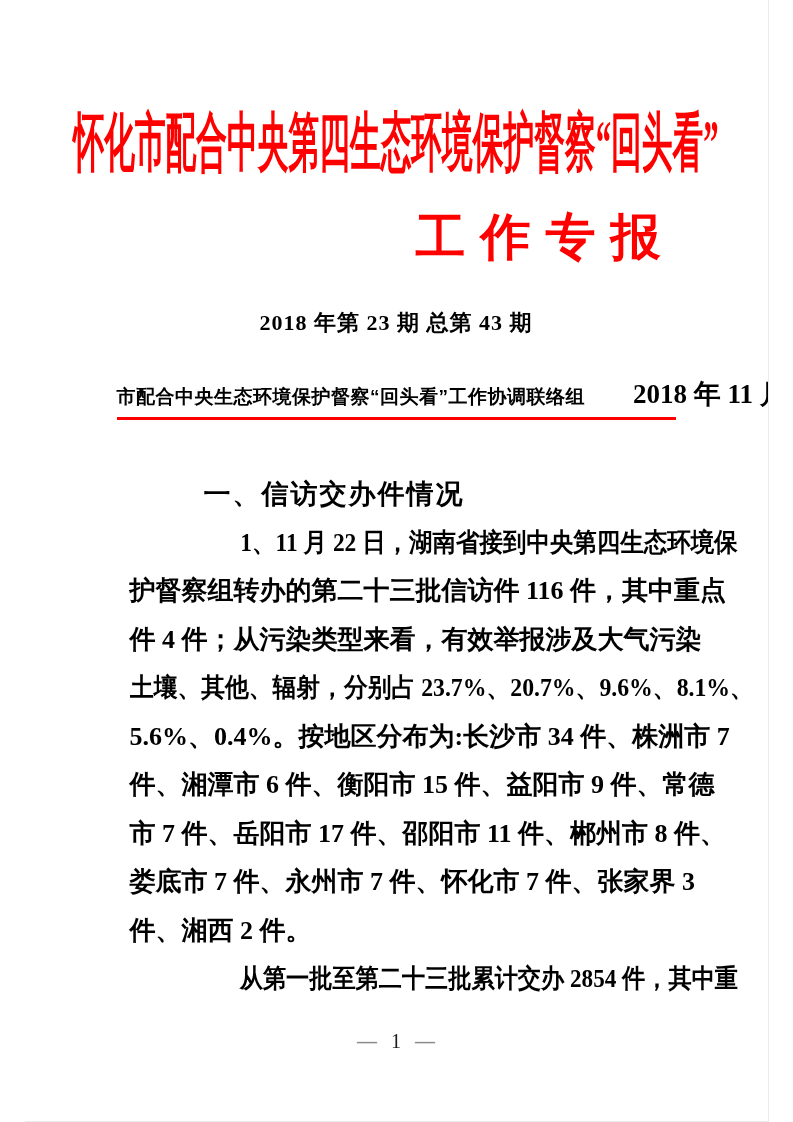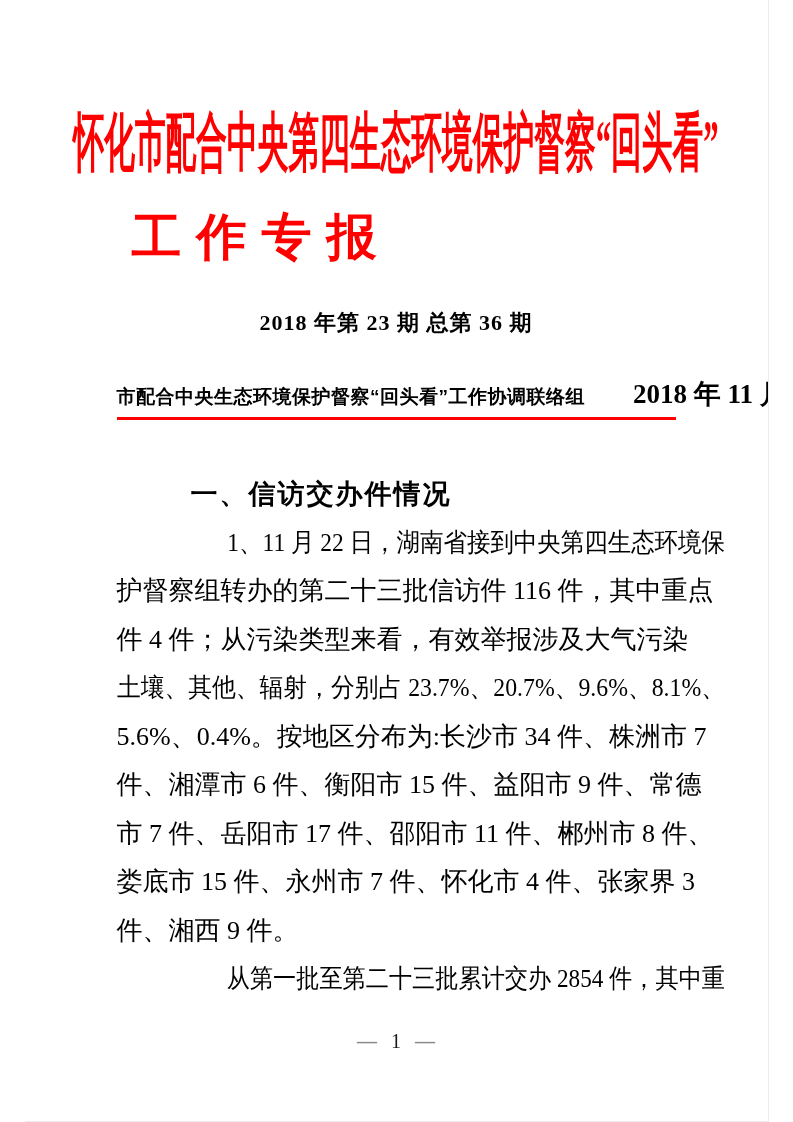--- a/index.html
+++ b/index.html
@@ -32,21 +32,21 @@
     font-size: 64px;
     font-weight: bold;
     color: var(--accent, #fe0000);
     transform: scaleX(0.48);
     transform-origin: center center;
     letter-spacing: 0;
   }
   .title2 {
     margin-top: 26px;
     height: 64px;
-    text-align: left;
+    text-align: right;
     font-size: 50px;
     font-weight: bold;
     color: var(--accent, #fe0000);
     letter-spacing: 15px;
     text-indent: 15px; 
     white-space: nowrap;
   }
   .issue {
     margin-top: 40px;
     text-align: center;
@@ -77,28 +77,30 @@
   .red-rule {
     margin-top: 5px;
     height: 3px;
     background: var(--accent, #fe0000);
   }
   
   .doc-body {
     padding: 0 92px;
     margin-top: 50px;
     font-size: 26px;
+    margin-left: 13px;
   }
   .bline {
     height: 48.5px;
     line-height: 48.5px;
     text-align: justify;
     text-align-last: justify;
     white-space: nowrap;
     overflow: visible;
+    font-weight: bold;
   }
   .bline.no-fill { text-align-last: left; }
   .bline.p-indent { text-indent: 58px; }
   .bline.heading {
     font-family: "Liberation Sans", "DejaVu Sans", sans-serif;
     font-weight: bold;
     font-size: 27px;
     text-indent: 74px;
     text-align-last: left;
     letter-spacing: 2px;
@@ -121,39 +123,39 @@
 </head>
 <body>
 
 <div class="page">
 
   <div class="masthead">
     <div class="title1">
       <span class="t1-inner">怀化市配合中央第四生态环境保护督察“回头看”</span>
     </div>
     <div class="title2">工作专报</div>
-    <div class="issue">2018 年第 23 期 总第 36 期</div>
+    <div class="issue">2018 年第 23 期 总第 43 期</div>
     <div class="byline">
       <span class="org">市配合中央生态环境保护督察“回头看”工作协调联络组</span>
       <span class="date">2018 年 11 月 22 日</span>
     </div>
     <div class="red-rule"></div>
   </div>
 
   <div class="doc-body" id="doc-body">
       <div class="bline heading">一、信访交办件情况</div>
       <div class="bline p-indent"><span style="white-space: nowrap; display: inline-block; transform-origin: left center; transform: scaleX(0.9023);">1、11 月 22 日，湖南省接到中央第四生态环境保</span></div>
       <div class="bline">护督察组转办的第二十三批信访件 116 件，其中重点</div>
       <div class="bline">件 4 件；从污染类型来看，有效举报涉及大气污染</div>
       <div class="bline"><span style="white-space: nowrap; display: inline-block; transform-origin: left center; transform: scaleX(0.9141);">土壤、其他、辐射，分别占 23.7%、20.7%、9.6%、8.1%、</span></div>
       <div class="bline">5.6%、0.4%。按地区分布为:长沙市 34 件、株洲市 7</div>
       <div class="bline">件、湘潭市 6 件、衡阳市 15 件、益阳市 9 件、常德</div>
       <div class="bline">市 7 件、岳阳市 17 件、邵阳市 11 件、郴州市 8 件、</div>
-      <div class="bline">娄底市 15 件、永州市 7 件、怀化市 4 件、张家界 3</div>
-      <div class="bline no-fill">件、湘西 9 件。</div>
+      <div class="bline">娄底市 7 件、永州市 7 件、怀化市 7 件、张家界 3</div>
+      <div class="bline no-fill">件、湘西 2 件。</div>
       <div class="bline p-indent"><span style="white-space: nowrap; display: inline-block; transform-origin: left center; transform: scaleX(0.8914);">从第一批至第二十三批累计交办 2854 件，其中重</span></div>
     </div>
 
   <div class="footer">
     <span class="dash">—</span>
     <span class="num">1</span>
     <span class="dash">—</span>
   </div>
 
 </div>

